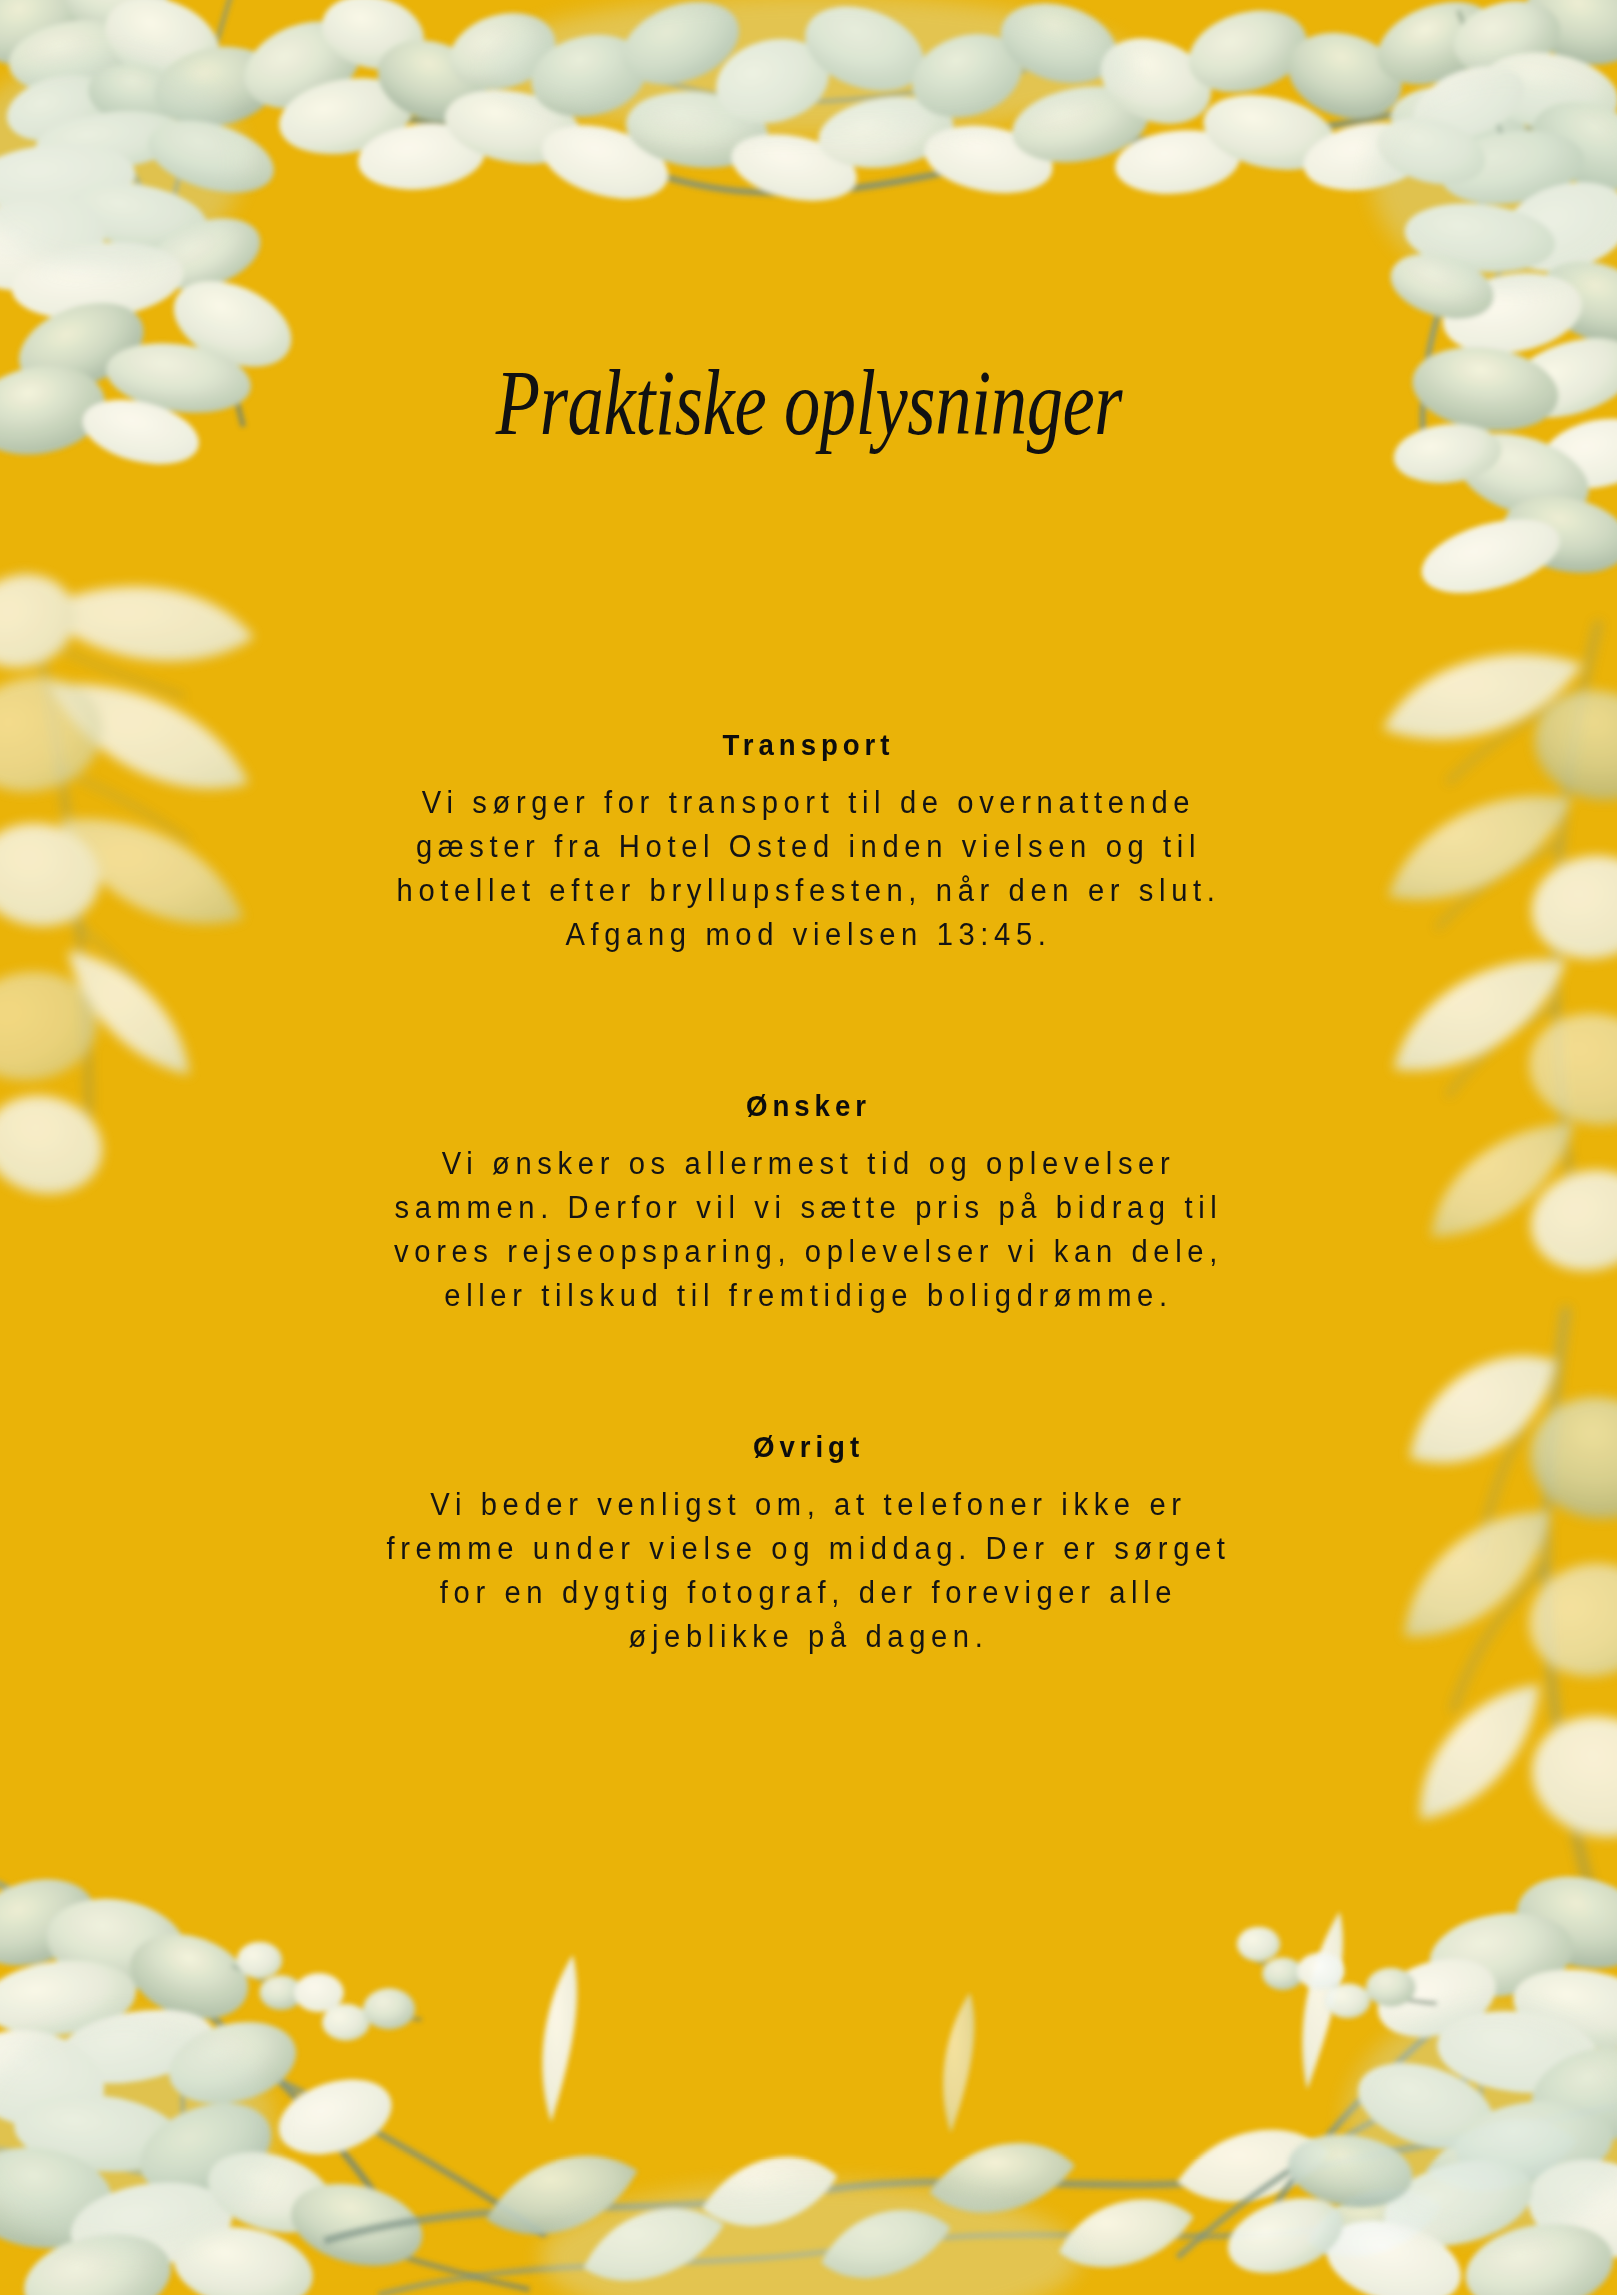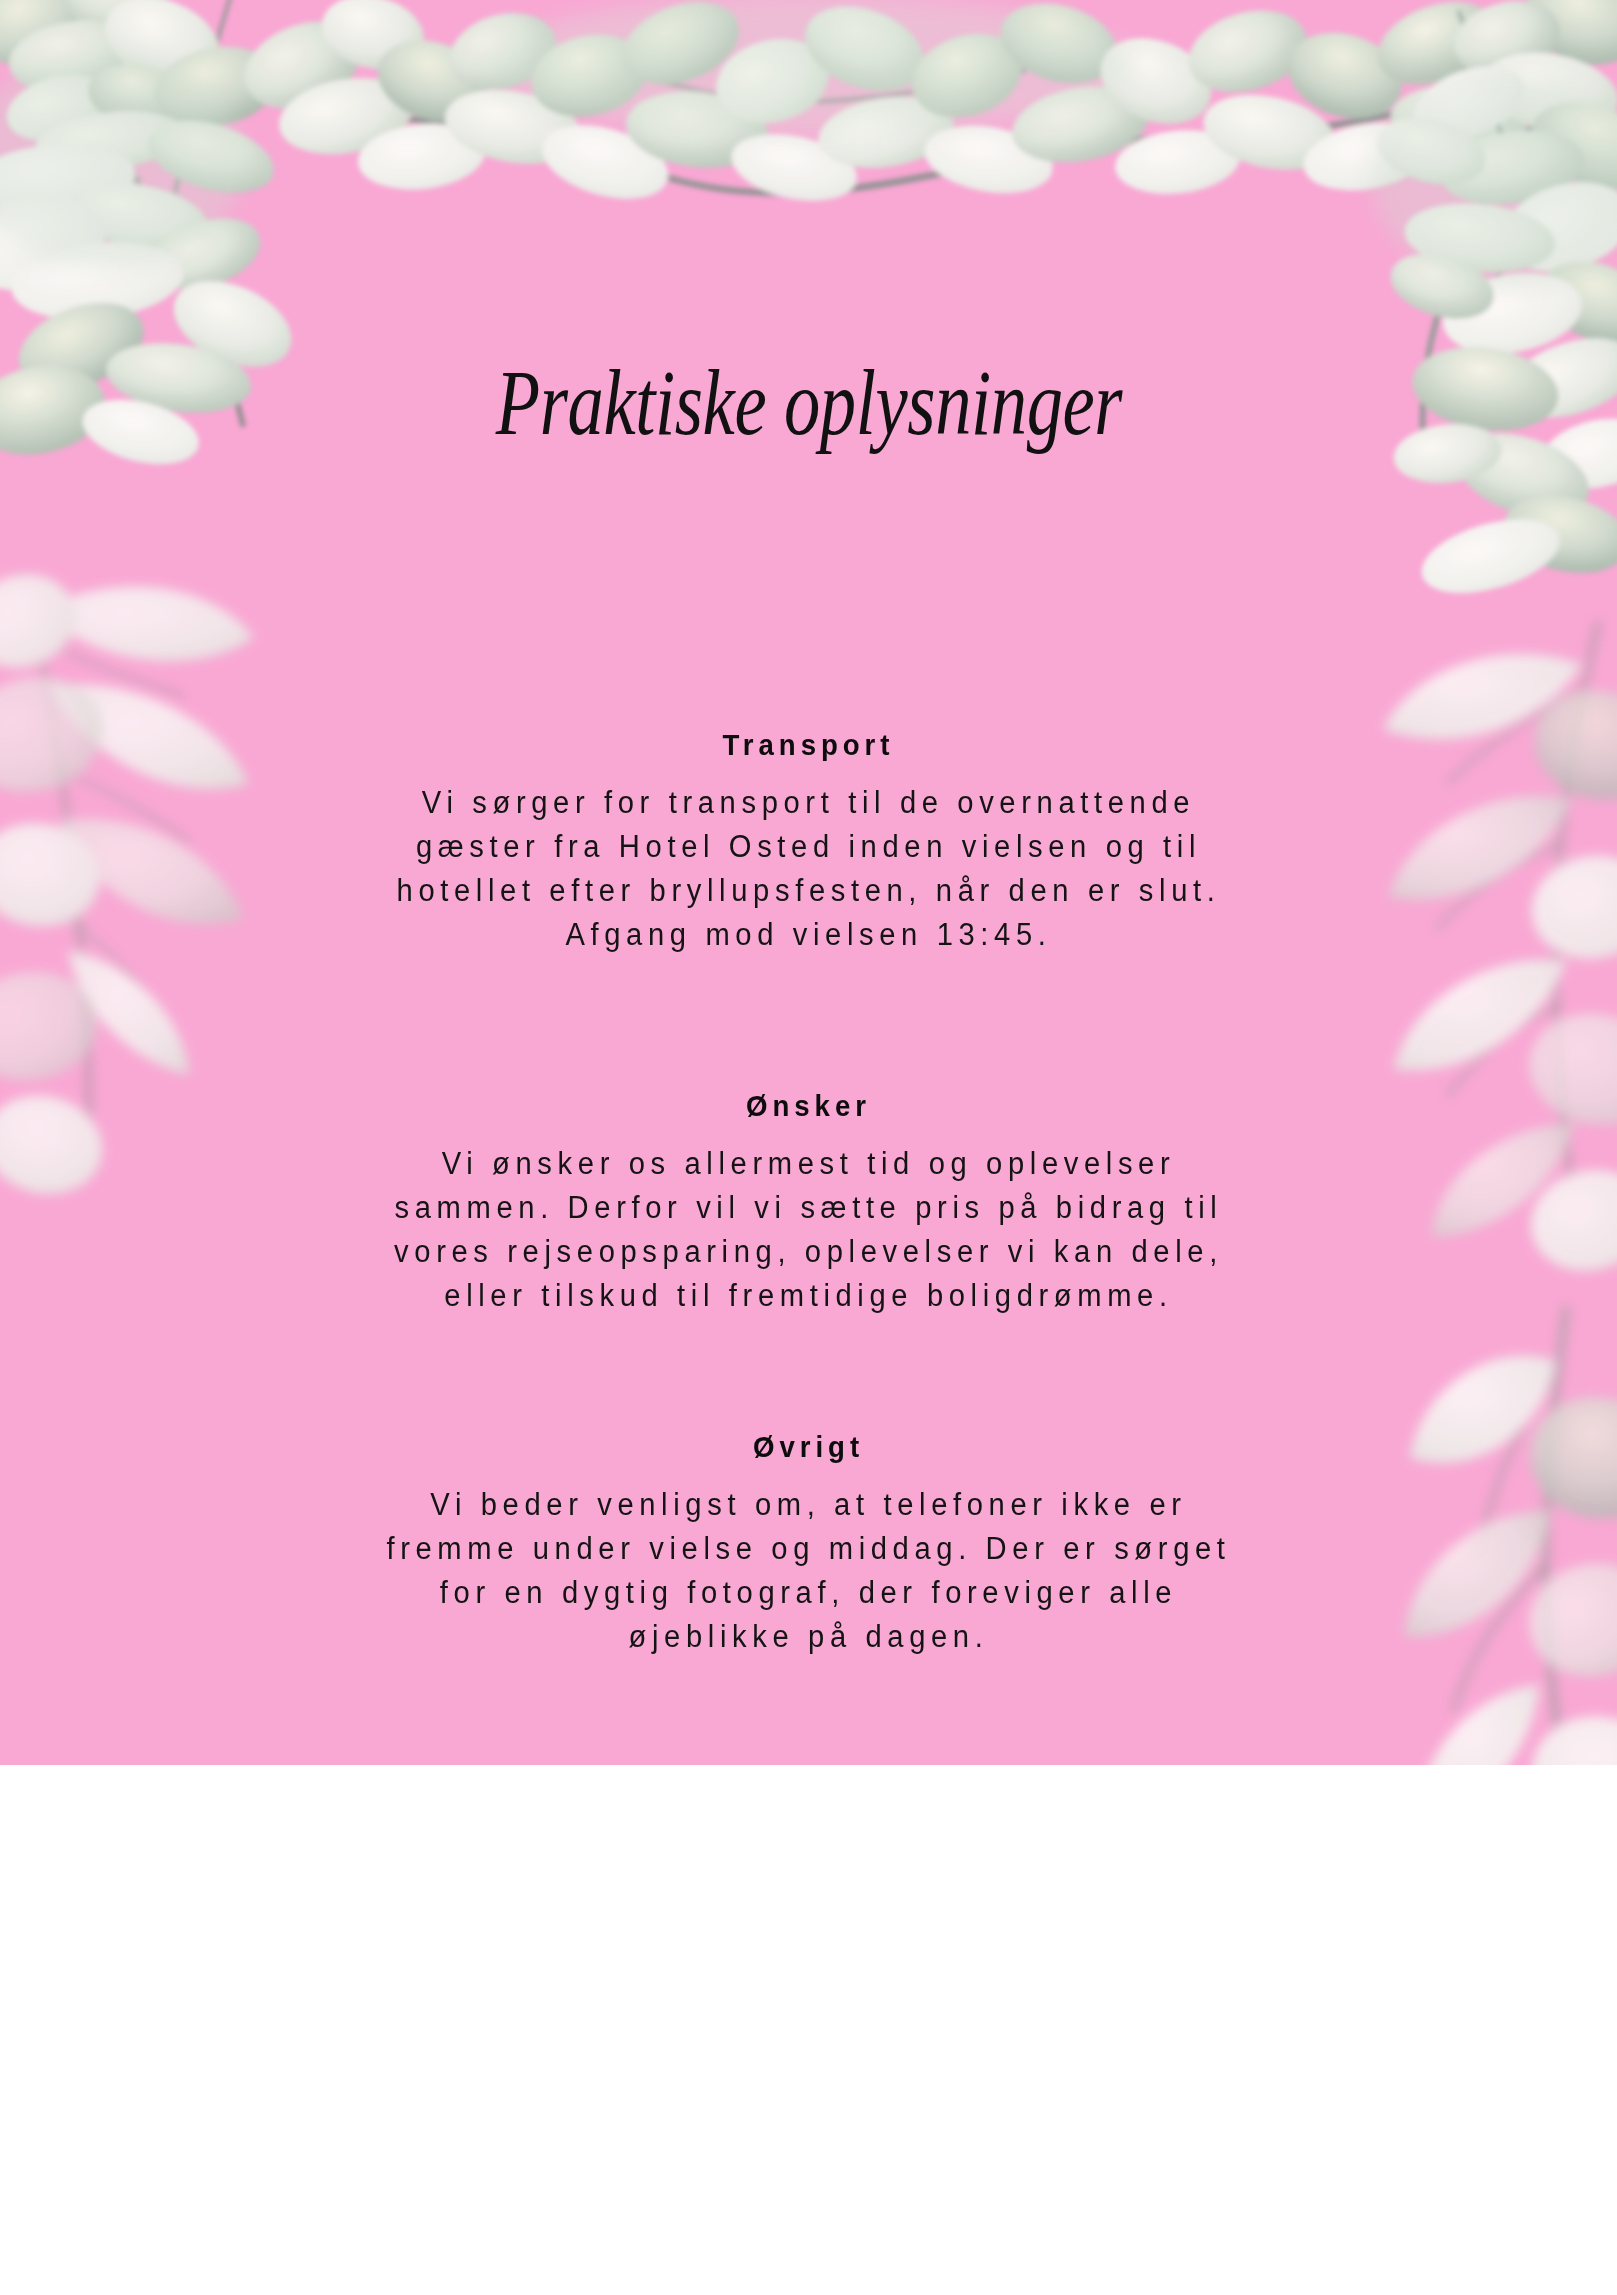--- a/index.html
+++ b/index.html
@@ -4,22 +4,22 @@
 <style>
   html, body {
     margin: 0;
     padding: 0;
     background: #ffffff;
   }
 
   #card {
     position: relative;
     width: 1618px;
-    height: 1765px;
-    background: #f9a8d4;
+    height: 2295px;
+    background: #eab308;
     overflow: hidden;
     font-family: "Liberation Sans", sans-serif;
   }
 
   
   .botanical-layer {
     position: absolute;
     inset: 0;
     pointer-events: none;
   }

